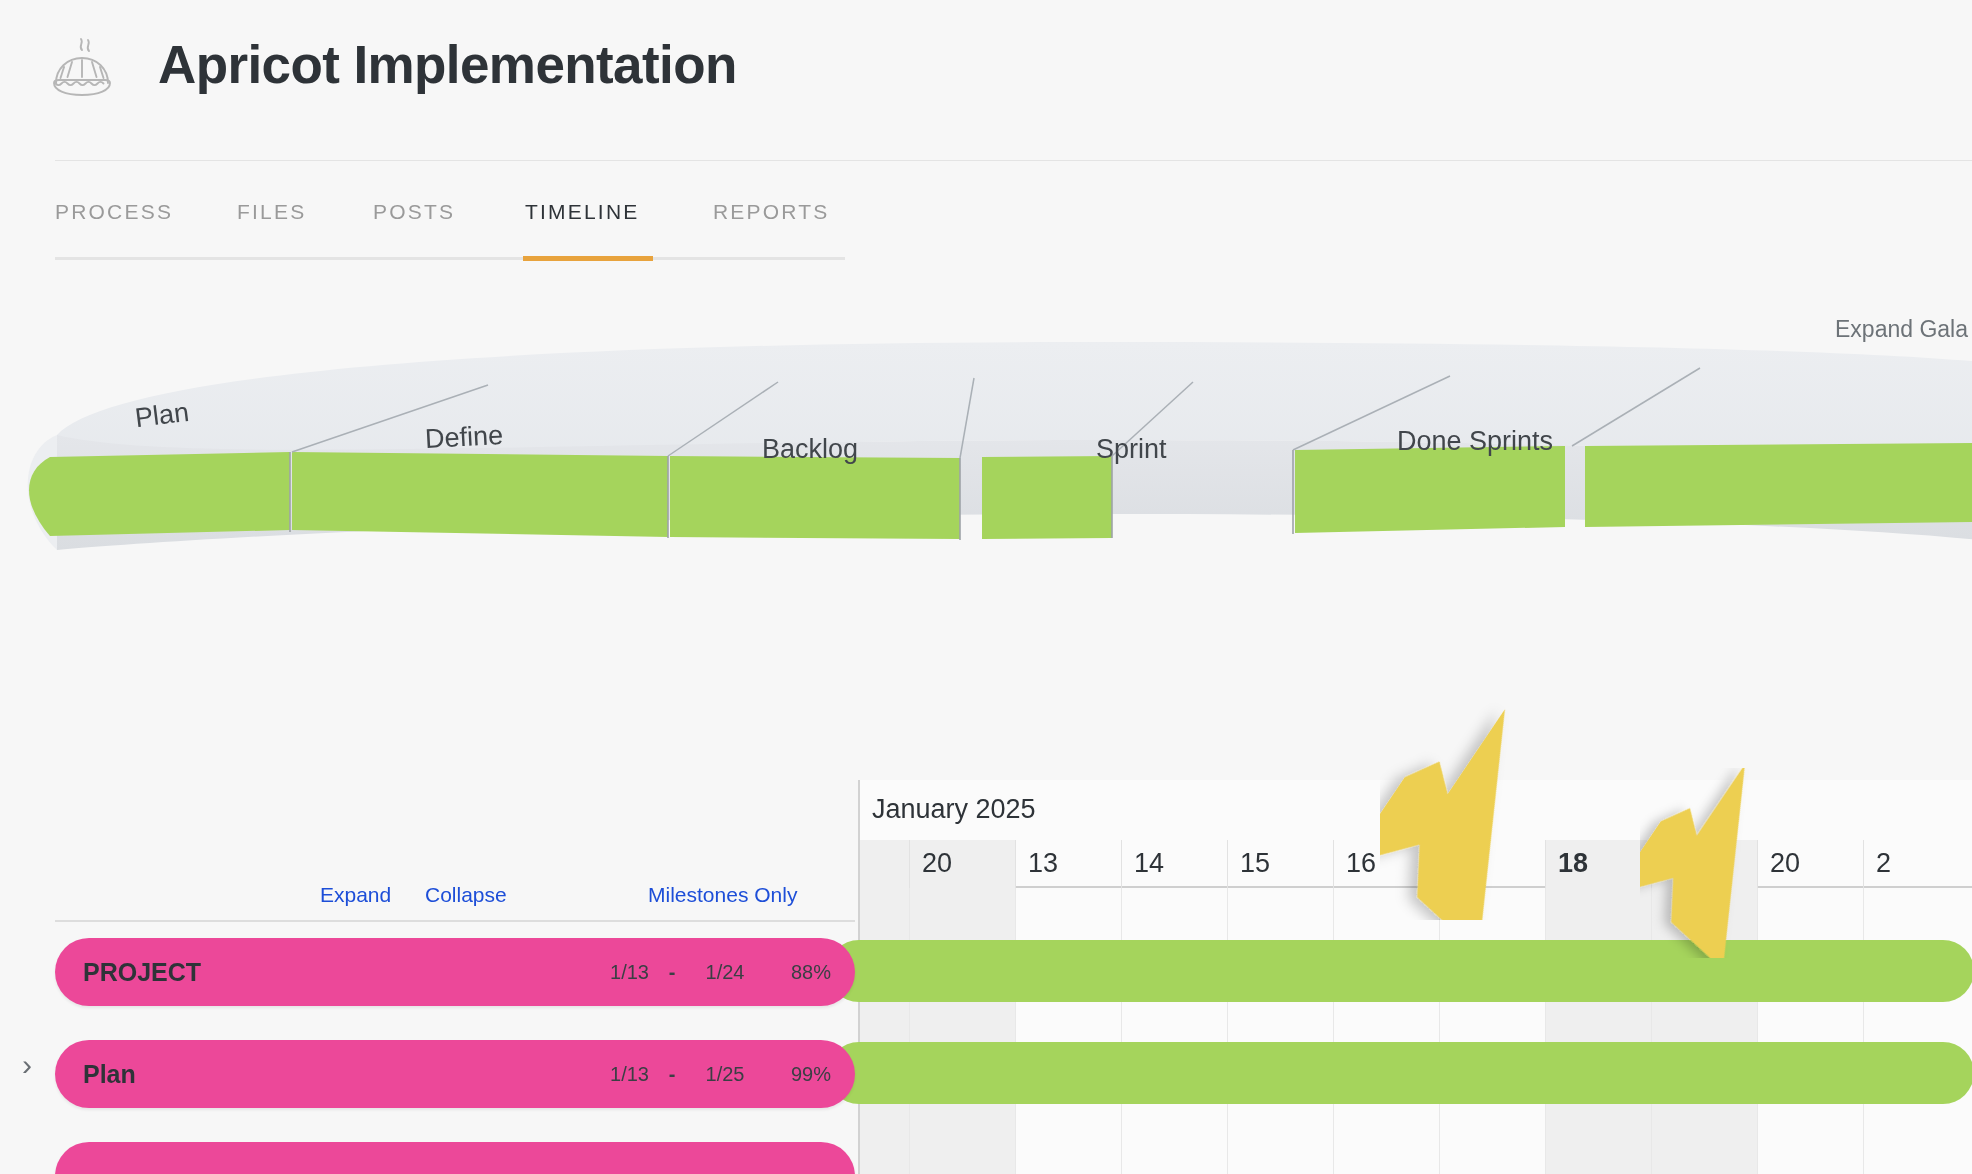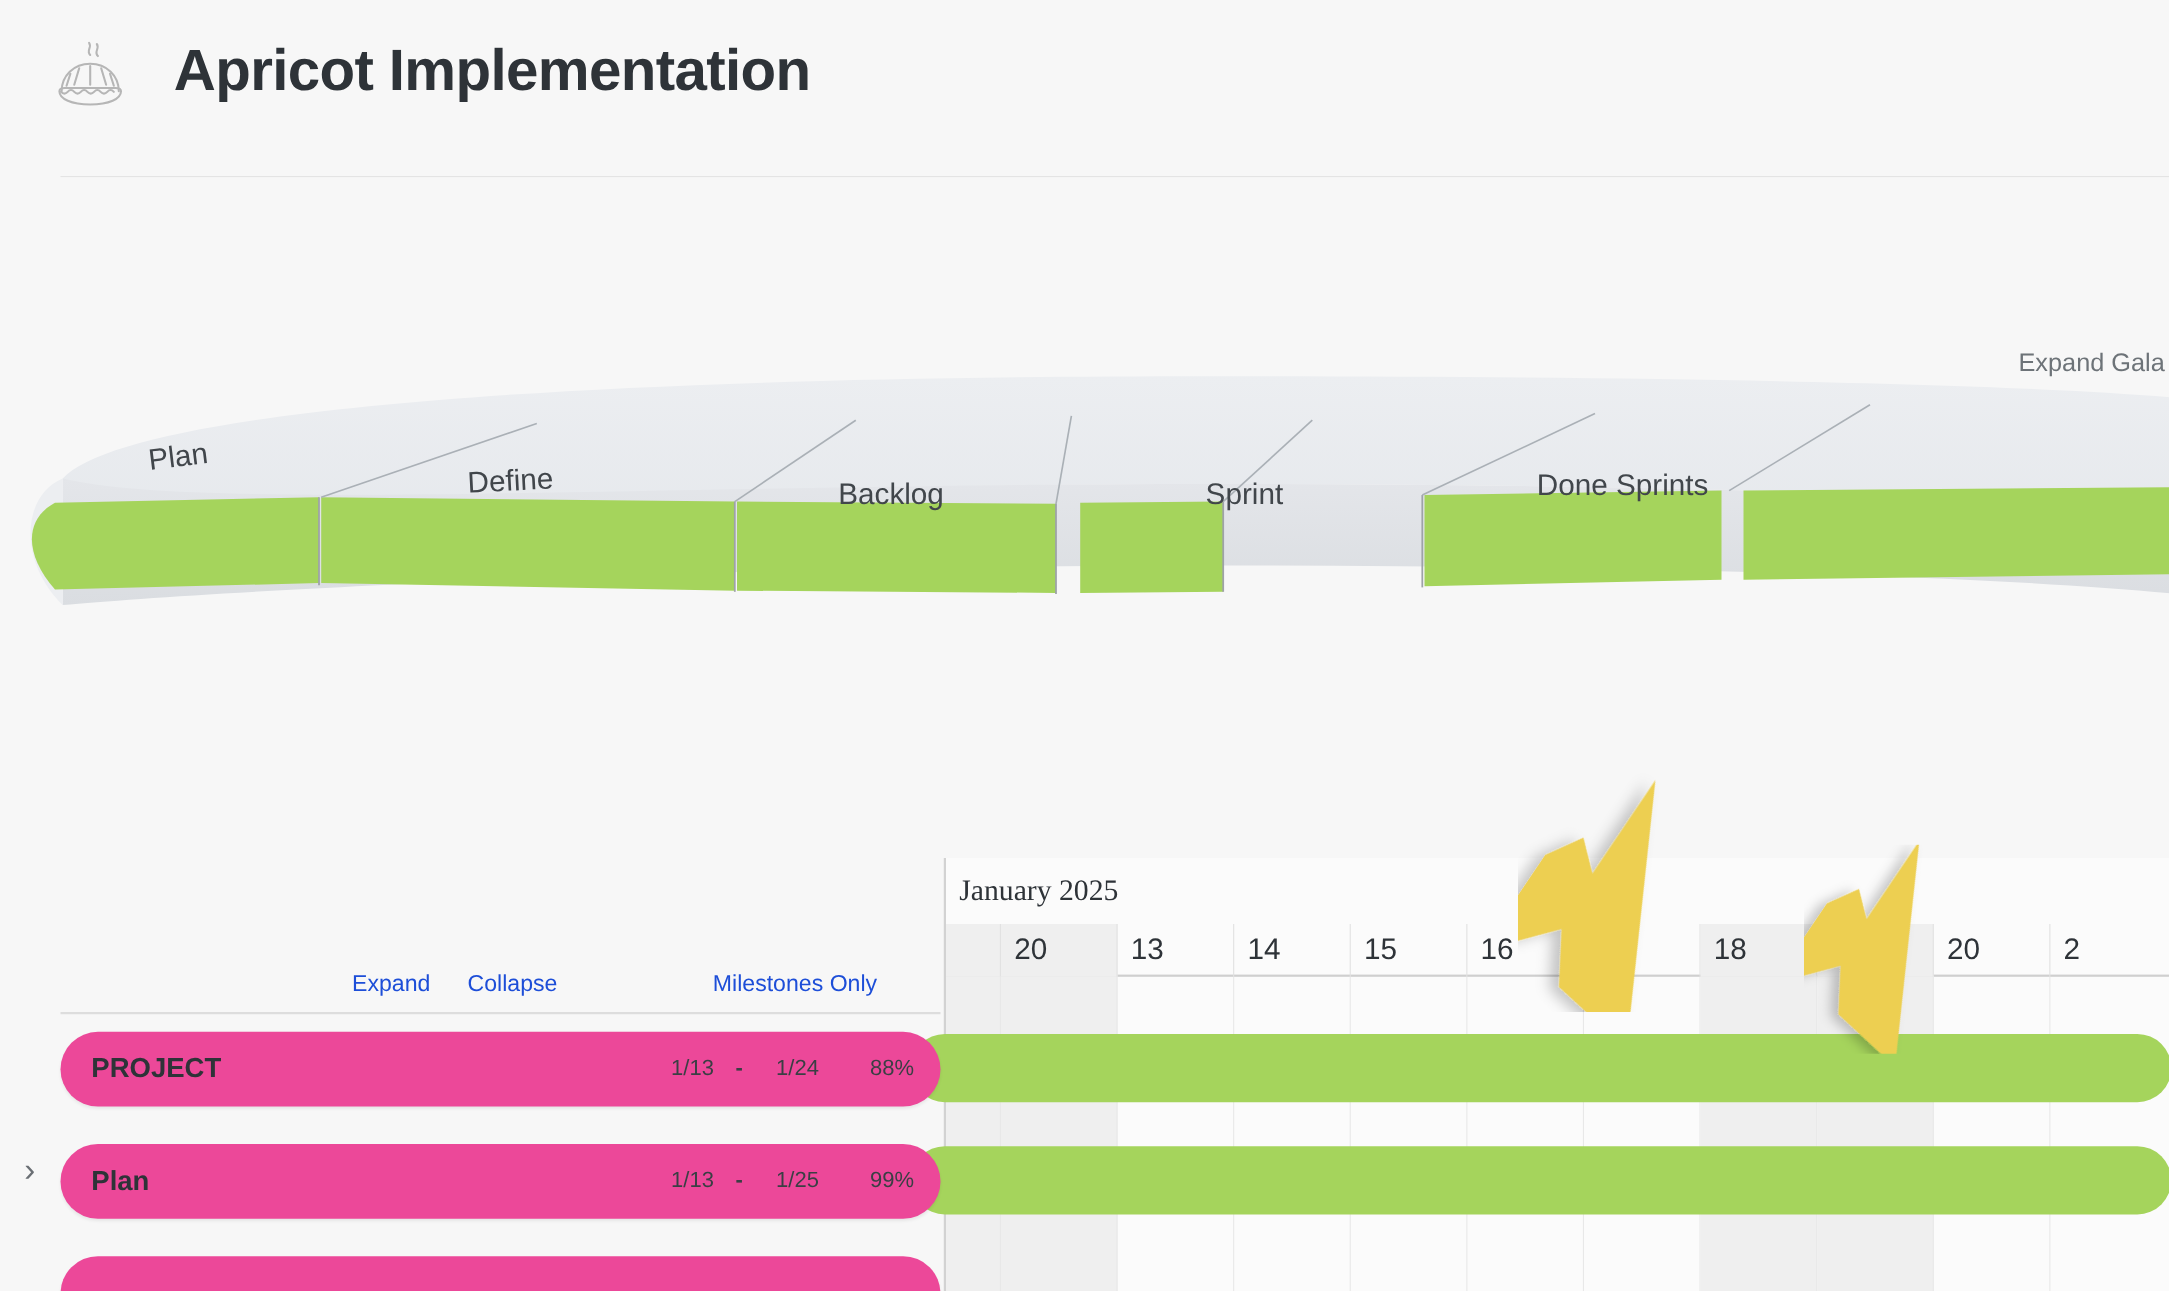--- a/index.html
+++ b/index.html
@@ -55,21 +55,21 @@
   .left-head { position: absolute; left: 55px; top: 85px; width: 800px; height: 55px; }
   .lh-link { position: absolute; font-size: 21px; color: #1d4ed8; white-space: nowrap; cursor: pointer; }
   .head-rule { position: absolute; left: 55px; top: 140px; width: 800px; height: 2px; background: #dddddd; }
 
   .timeline-area {
     position: absolute; left: 858px; top: 0; width: 1114px; height: 394px;
     border-left: 2px solid #d2d2d2; background: #fbfbfb;
   }
   .month-label {
     position: absolute; left: 12px; top: 14px;
-    font-size: 27px; color: #2e3338; white-space: nowrap; font-family: Liberation Serif, serif;
+    font-size: 27px; color: #2e3338; white-space: nowrap;
   }
   .day-row { position: absolute; left: 0; top: 60px; width: 1114px; height: 48px; border-bottom: 2px solid #cfcfcf; }
   .day-cell {
     position: absolute; top: 0; height: 48px;
     border-right: 1px solid #e2e2e2;
     font-size: 27px; color: #2e3338;
     padding-left: 12px; padding-top: 8px;
   }
   .day-cell.weekend { background: #efefef; }
   .grid-col { position: absolute; top: 108px; height: 286px; border-right: 1px solid #e8e8e8; }
@@ -128,20 +128,29 @@
           <path d="M16 31 L12.5 42"></path>
           <path d="M44 26 L48.5 41"></path>
           <path d="M52 31 L55.5 42"></path>
         </g>
       </svg>
     </div>
     <div class="title">Apricot Implementation</div>
     <div class="header-rule"></div>
   </div>
 
+  <div class="tabs">
+    <div class="tab-rule"></div>
+    <div class="tab" style="left:0px">PROCESS</div>
+    <div class="tab" style="left:182px">FILES</div>
+    <div class="tab" style="left:318px">POSTS</div>
+    <div class="tab active" style="left:470px">TIMELINE</div>
+    <div class="tab" style="left:658px">REPORTS</div>
+    <div class="tab-underline" style="left:468px; width:130px"></div>
+  </div>
 
   <div class="center-gala">Expand Gala</div>
 
   <div class="funnel">
     <svg width="1972" height="380" viewBox="0 0 1972 380">
       <defs>
         <linearGradient id="topFace" x1="0" y1="0" x2="0" y2="1">
           <stop offset="0%" stop-color="#eceef1"></stop>
           <stop offset="100%" stop-color="#e5e8ec"></stop>
         </linearGradient>
@@ -215,21 +224,21 @@
       <div class="month-label">January 2025</div>
 
       <div class="day-row">
         <div class="day-cell weekend" style="left:0px;  width:50px;"></div>
         <div class="day-cell weekend" style="left:50px; width:106px;">20</div>
         <div class="day-cell" style="left:156px; width:106px;">13</div>
         <div class="day-cell" style="left:262px; width:106px;">14</div>
         <div class="day-cell" style="left:368px; width:106px;">15</div>
         <div class="day-cell" style="left:474px; width:106px;">16</div>
         <div class="day-cell" style="left:580px; width:106px;">17</div>
-        <div class="day-cell weekend" style="left:686px; width:106px;">18</div>
+        <div class="day-cell weekend" style="left:686px; width:106px;font-weight:bold;">18</div>
         <div class="day-cell weekend" style="left:792px; width:106px;">19</div>
         <div class="day-cell" style="left:898px; width:106px;">20</div>
         <div class="day-cell" style="left:1004px; width:110px;">2</div>
       </div>
 
       <div class="grid-col weekend" style="left:0px;  width:50px;"></div>
       <div class="grid-col weekend" style="left:50px; width:106px;"></div>
       <div class="grid-col" style="left:156px; width:106px;"></div>
       <div class="grid-col" style="left:262px; width:106px;"></div>
       <div class="grid-col" style="left:368px; width:106px;"></div>

